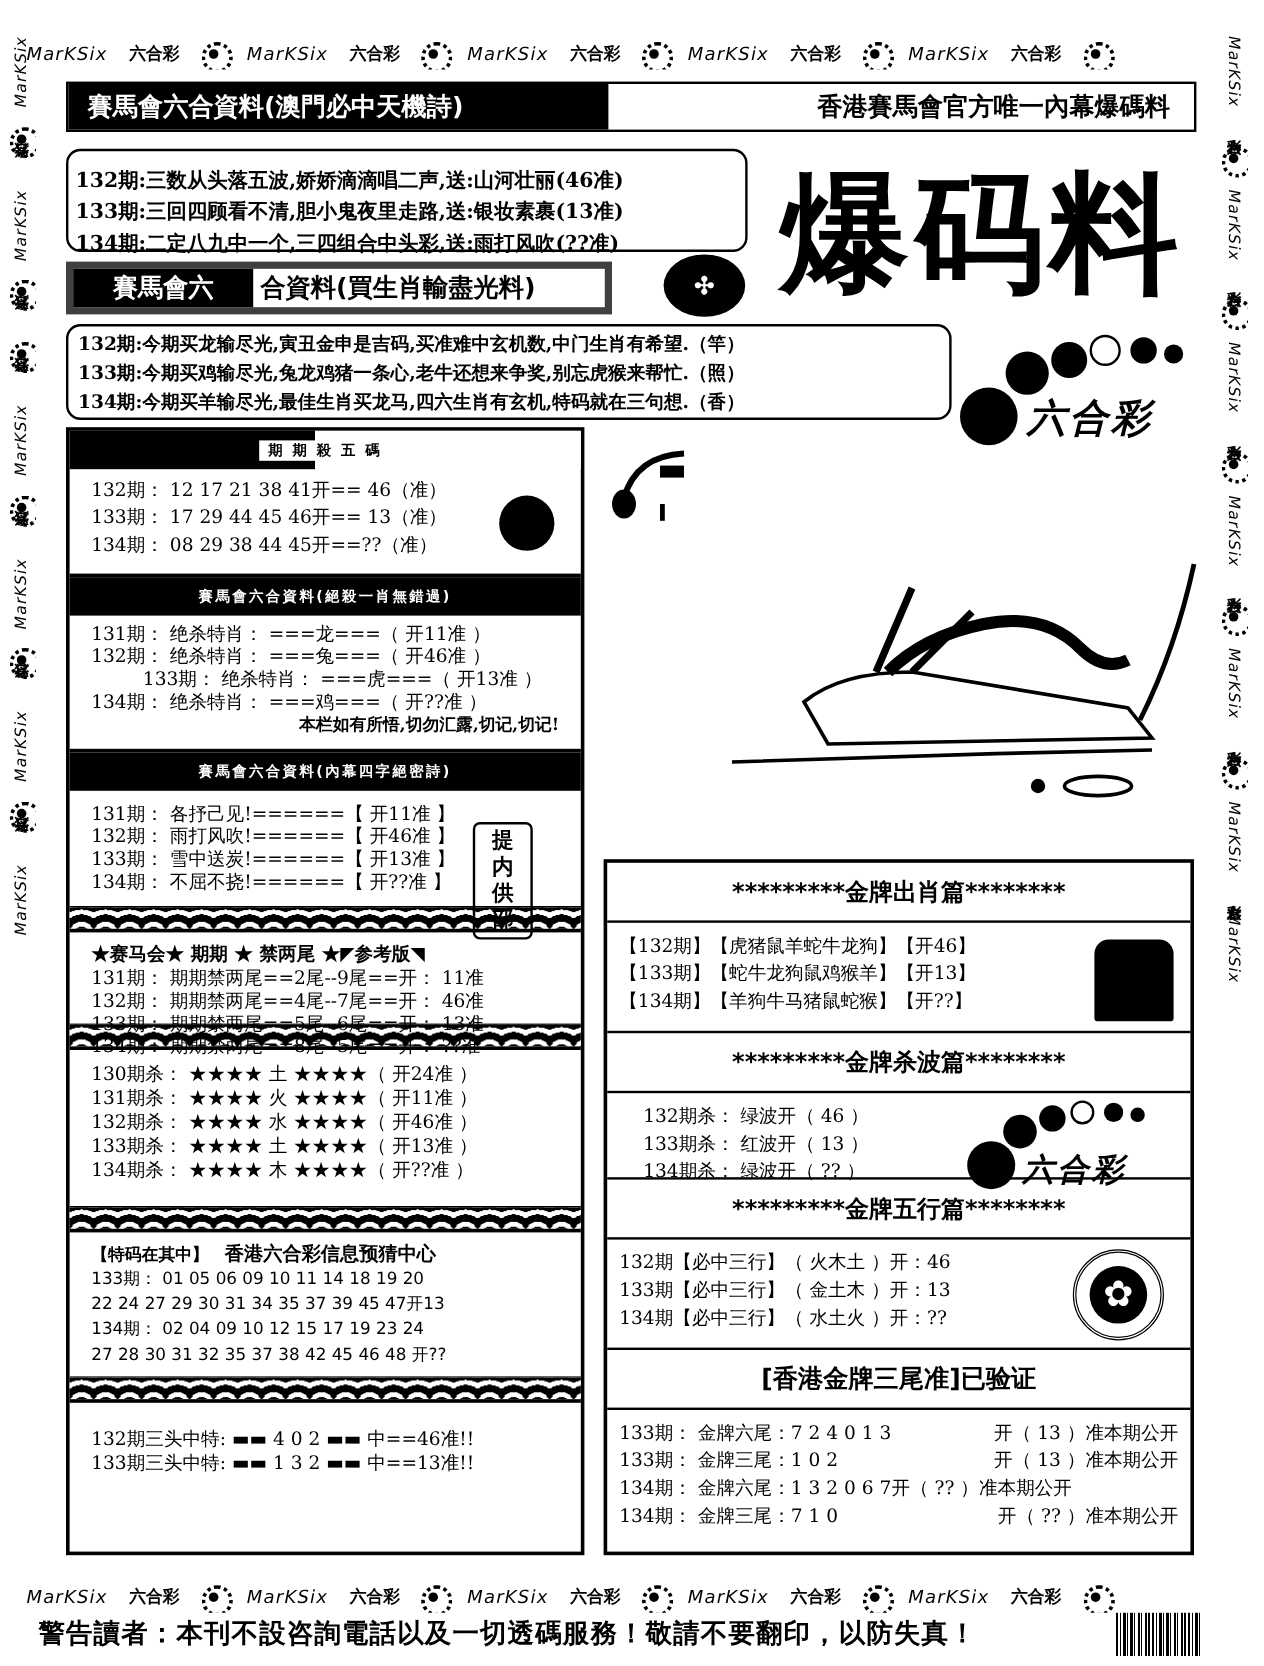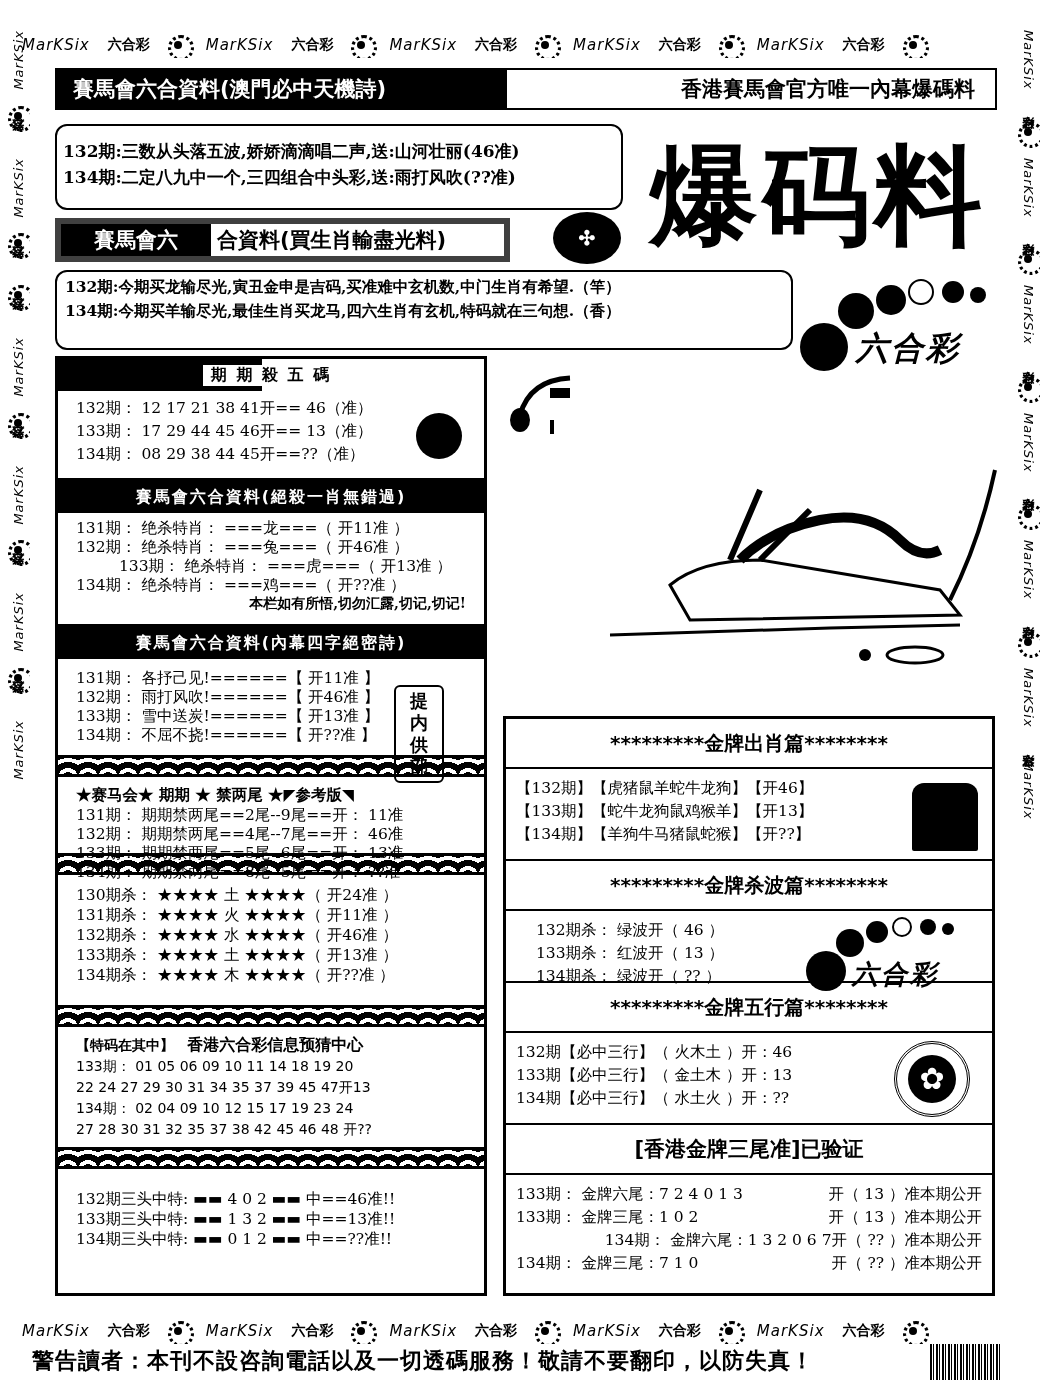--- a/index.html
+++ b/index.html
@@ -28,21 +28,21 @@
   .bar2 .rt { flex:1; display:flex; align-items:center; padding-left: 6px; font-weight:bold; font-size:21px; font-family:"DejaVu Sans",sans-serif; }
   .emblem { left: 553px; top: 212px; width: 68px; height: 52px; border-radius: 50%; background: #000; color: #fff; display: flex; align-items: center; justify-content: center; font-size: 20px; font-weight: bold; }
   .lose { left: 55px; top: 270px; width: 738px; height: 80px; padding: 3px 8px; font-weight: bold; font-size: 15.5px; line-height: 24px; white-space: nowrap; }
   .title-big { left: 650px; top: 125px; width: 350px; height: 140px; font-size: 108px; font-weight: bold; line-height: 140px; letter-spacing: 4px; font-family: "DejaVu Serif", serif; }
   .balls { position: absolute; }
   .ball { position: absolute; border-radius: 50%; background: #000; }
   .ball.o { background: #fff; border: 2px solid #000; }
   .lhc-logo { position: absolute; font-size: 32px; font-weight: bold; font-style: italic; letter-spacing: 3px; }
   
   .col-left { left: 55px; top: 356px; width: 432px; height: 940px; border: 3px solid #000; }
-  .sec-hdr { height: 32px; background: #000; color: #fff; font-weight: bold; font-family: "DejaVu Sans", sans-serif; font-size: 16px; display: flex; align-items: center; justify-content: center; letter-spacing: 2px; }
+  .sec-hdr { height: 32px; background: #000; color: #fff; font-weight: bold; font-family: "DejaVu Sans", sans-serif; font-size: 12px; display: flex; align-items: center; justify-content: center; letter-spacing: 2px; }
   .sec-hdr.half { background: linear-gradient(to right, #000 0 48%, #fff 48%); color: #000; }
   .sec-hdr.half span { background: #fff; padding: 0 8px; }
   .rows { padding: 6px 18px; font-size: 15.5px; white-space: nowrap; }
   .rows .r { height: 23px; line-height: 23px; }
   .wave { height: 22px; border-top: 1px solid #000; border-bottom: 3px solid #000; background: repeating-radial-gradient(circle at 10px 22px, #000 0 6px, #fff 6px 10px); background-size: 20px 22px; }
   .box-tn { position: absolute; border: 2px solid #000; border-radius: 6px; font-size: 18px; font-weight: bold; padding: 3px 6px; line-height: 22px; text-align: center; }
   
   .col-right { left: 503px; top: 716px; width: 492px; height: 580px; border: 3px solid #000; }
   .rs-hdr { height: 50px; display: flex; align-items: center; justify-content: center; font-size: 20px; font-weight: bold; border-bottom: 2px solid #000; font-family: "DejaVu Sans", sans-serif; }
   .rs-body { padding: 8px 10px; font-size: 15.5px; white-space: nowrap; border-bottom: 2px solid #000; position: relative; }
@@ -113,31 +113,33 @@
   <span class="mk">MarKSix</span>
 </div>
 
 <div class="abs hdr">
   <div class="blk">賽馬會六合資料(澳門必中天機詩)</div>
   <div class="rt">香港賽馬會官方唯一內幕爆碼料</div>
 </div>
 
 <div class="abs rbox poem">
   <div>132期:三数从头落五波,娇娇滴滴唱二声,送:山河壮丽(46准)</div>
+  <div>133期:三回四顾看不清,胆小鬼夜里走路,送:银妆素裹(13准)</div>
   <div>134期:二定八九中一个,三四组合中头彩,送:雨打风吹(??准)</div>
 </div>
 
 <div class="abs bar2">
   <div class="blk">賽馬會六</div>
   <div class="rt">合資料(買生肖輸盡光料)</div>
 </div>
 <div class="abs emblem">✣</div>
 
 <div class="abs rbox lose">
   <div>132期:今期买龙输尽光,寅丑金申是吉码,买准难中玄机数,中门生肖有希望.（竿）</div>
+  <div>133期:今期买鸡输尽光,兔龙鸡猪一条心,老牛还想来争奖,别忘虎猴来帮忙.（照）</div>
   <div>134期:今期买羊输尽光,最佳生肖买龙马,四六生肖有玄机,特码就在三句想.（香）</div>
 </div>
 
 <div class="abs title-big">爆码料</div>
 
 <div class="balls" style="left:800px;top:285px;width:200px;height:90px;">
   <div class="ball" style="left:0;top:38px;width:48px;height:48px;"></div>
   <div class="ball" style="left:38px;top:8px;width:36px;height:36px;"></div>
   <div class="ball" style="left:76px;top:0;width:30px;height:30px;"></div>
   <div class="ball o" style="left:108px;top:-6px;width:26px;height:26px;"></div>
@@ -207,21 +209,20 @@
     <div class="r"><span style="font-weight:bold;">【特码在其中】</span>&nbsp;&nbsp;&nbsp;<span style="font-weight:bold;font-size:16px;">香港六合彩信息预猜中心</span></div>
     <div class="r" style="height:21px;line-height:21px;">133期： 01  05  06  09  10  11  14  18  19  20</div>
     <div class="r" style="height:21px;line-height:21px;"> 22  24  27  29  30  31  34  35  37  39  45  47开13</div>
     <div class="r" style="height:21px;line-height:21px;">134期： 02  04  09  10  12  15  17  19  23  24</div>
     <div class="r" style="height:21px;line-height:21px;"> 27  28  30  31  32  35  37  38  42  45  46  48 开??</div>
   </div>
   <div class="wave"></div>
   <div class="rows" style="padding-top:20px;">
     <div class="r" style="height:20px;line-height:20px;">132期三头中特: ▬▬ 4  0  2 ▬▬ 中==46准!!</div>
     <div class="r" style="height:20px;line-height:20px;">133期三头中特: ▬▬ 1  3  2 ▬▬ 中==13准!!</div>
-    <div class="r" style="height:20px;line-height:20px;">134期三头中特: ▬▬ 0  1  2 ▬▬ 中==??准!!</div>
   </div>
 </div>
 
 <div class="abs col-right">
   <div class="rs-hdr">*********金牌出肖篇********</div>
   <div class="rs-body" style="height:92px;">
     <div class="r">【132期】【虎猪鼠羊蛇牛龙狗】【开46】</div>
     <div class="r">【133期】【蛇牛龙狗鼠鸡猴羊】【开13】</div>
     <div class="r">【134期】【羊狗牛马猪鼠蛇猴】【开??】</div>
     <div style="position:absolute;right:14px;top:14px;width:66px;height:68px;background:#000;border-radius:12px 12px 2px 2px;"></div>
@@ -253,21 +254,21 @@
   <div class="rs-hdr" style="font-size:21px;">[香港金牌三尾准]已验证</div>
   <div class="rs-body" style="border-bottom:none;">
     <div class="r" style="display:flex;justify-content:space-between;">
         <span>133期： 金牌六尾：7 2 4 0 1 3</span>
         <span>开（ 13 ）准本期公开</span>
       </div>
     <div class="r" style="display:flex;justify-content:space-between;">
         <span>133期： 金牌三尾：1 0 2</span>
         <span>开（ 13 ）准本期公开</span>
       </div>
-    <div class="r" style="display:flex;justify-content:flex-end;">
+    <div class="r" style="display:flex;justify-content:flex-start;">
         <span>134期： 金牌六尾：1 3 2 0 6 7</span>
         <span>开（ ?? ）准本期公开</span>
       </div>
     <div class="r" style="display:flex;justify-content:space-between;">
         <span>134期： 金牌三尾：7 1 0</span>
         <span>开（ ?? ）准本期公开</span>
       </div>
   </div>
 </div>
 

